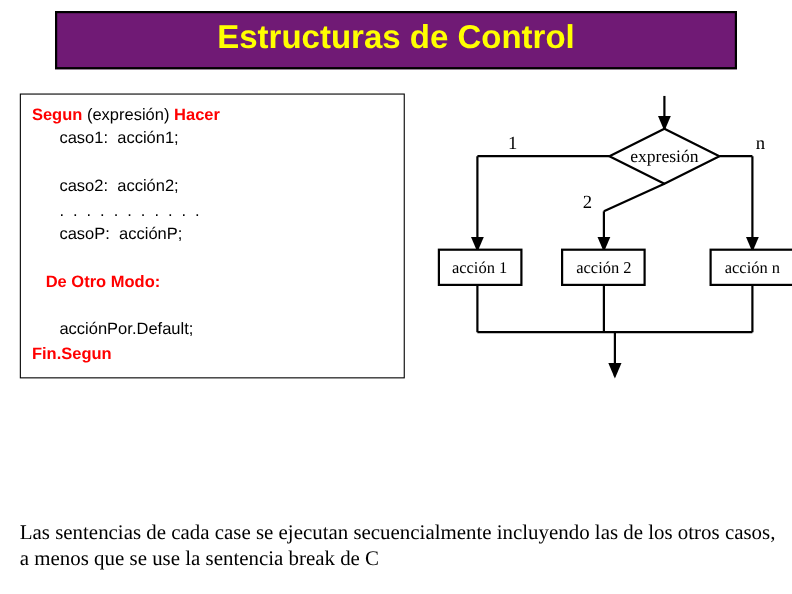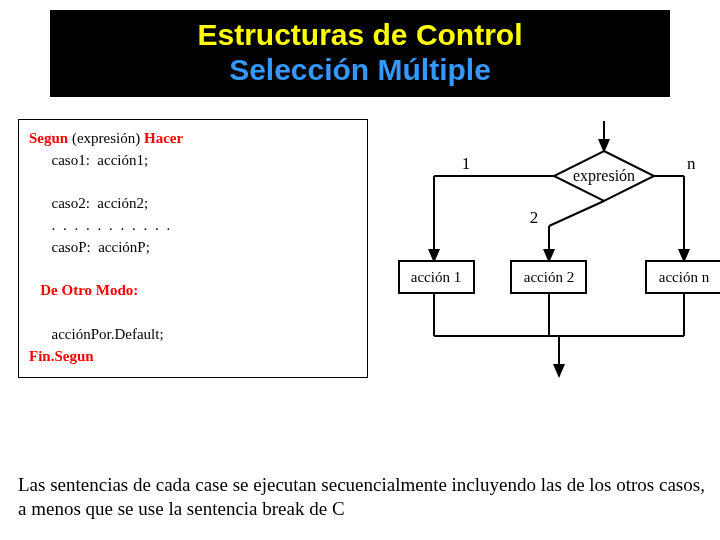--- a/index.html
+++ b/index.html
@@ -8,21 +8,21 @@
     font-family: Georgia, 'Times New Roman', serif;
     background: #fff;
   }
   .slide {
     position: relative;
     width: 720px; height: 540px;
     box-sizing: border-box;
     padding: 10px 14px;
   }
   .title-box {
-    background: #000000;
+    background: #701a75;
     border: 2px solid #000;
     text-align: center;
     padding: 6px 8px 8px;
     margin: 0 auto;
     width: 600px;
   }
   .title-line1 {
     font-family: 'Comic Sans MS', cursive, sans-serif;
     font-size: 30px; font-weight: bold;
     color: #FFFF00;
@@ -51,21 +51,21 @@
     position: relative;
     margin-top: 4px;
     height: 310px;
   }
   .code-box {
     position: absolute;
     left: 4px; top: 18px;
     width: 350px;
     border: 1px solid #000;
     padding: 8px 10px 10px;
-    font-family: Liberation Serif, serif;
+    font-family: Liberation Sans, sans-serif;
     font-size: 15px;
     line-height: 1.45;
     white-space: pre;
     box-sizing: border-box;
   }
   .kw { color: #FF0000; font-weight: bold; }
   .dots { letter-spacing: 2px; }
   .diagram {
     position: absolute;
     left: 380px; top: 20px;
@@ -78,21 +78,20 @@
     line-height: 1.3;
   }
 </style>
 </head>
 <body>
 
 <div class="slide">
 
   <div class="title-box">
     <div class="title-line1">Estructuras de Control</div>
-    <div class="title-line2">Selección Múltiple</div>
   </div>
 
 
   <div class="content">
 
     <div class="code-box"><span class="kw">Segun</span> <span>(expresión)</span> <span class="kw">Hacer</span>
       <span>caso1:</span>  <span>acción1;</span>
 
       <span>caso2:</span>  <span>acción2;</span>
       <span class="dots">. . . . . . . . . . .</span>

